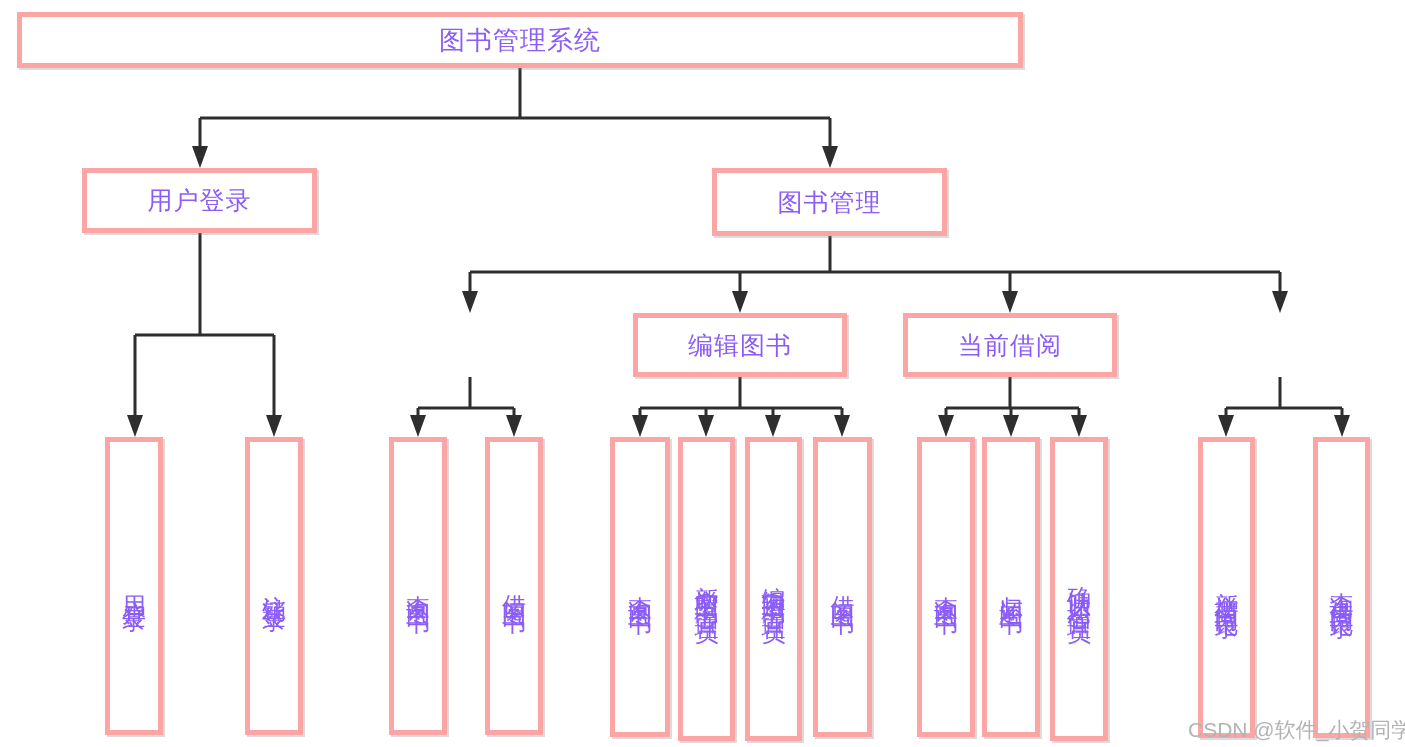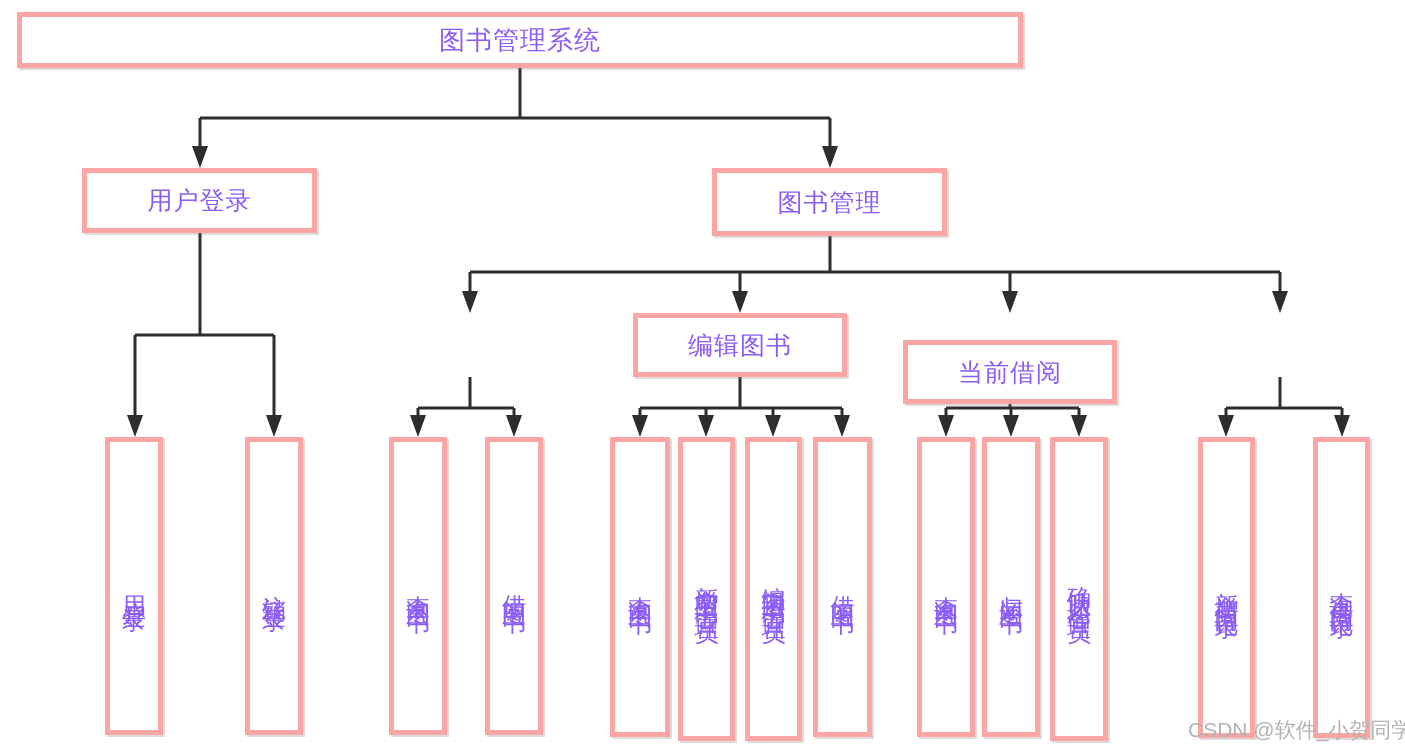--- a/index.html
+++ b/index.html
@@ -61,21 +61,21 @@
       <polygon points="1342,437 1334,415 1350,415"></polygon>
     </g>
   </svg>
 
   <div class="box title" style="left:17px; top:12px; width:1006px; height:56px;">图书管理系统</div>
 
   <div class="box lvl" style="left:82px; top:168px; width:235px; height:65px;">用户登录</div>
   <div class="box lvl" style="left:712px; top:168px; width:235px; height:68px;">图书管理</div>
 
   <div class="box lvl" style="left:633px; top:313px; width:214px; height:64px;">编辑图书</div>
-  <div class="box lvl" style="left:903px; top:313px; width:214px; height:64px;margin-top:27px;">当前借阅</div>
+  <div class="box lvl" style="left:903px; top:313px; width:214px; height:64px;">当前借阅</div>
 
   <div class="box leaf" style="left:105px; top:437px; width:58px; height:298px;">
     <span>用户登录</span>
   </div>
   <div class="box leaf" style="left:245px; top:437px; width:58px; height:298px;">
     <span>注销登录</span>
   </div>
 
   <div class="box leaf" style="left:389px; top:437px; width:58px; height:298px;">
     <span>查询图书</span>

